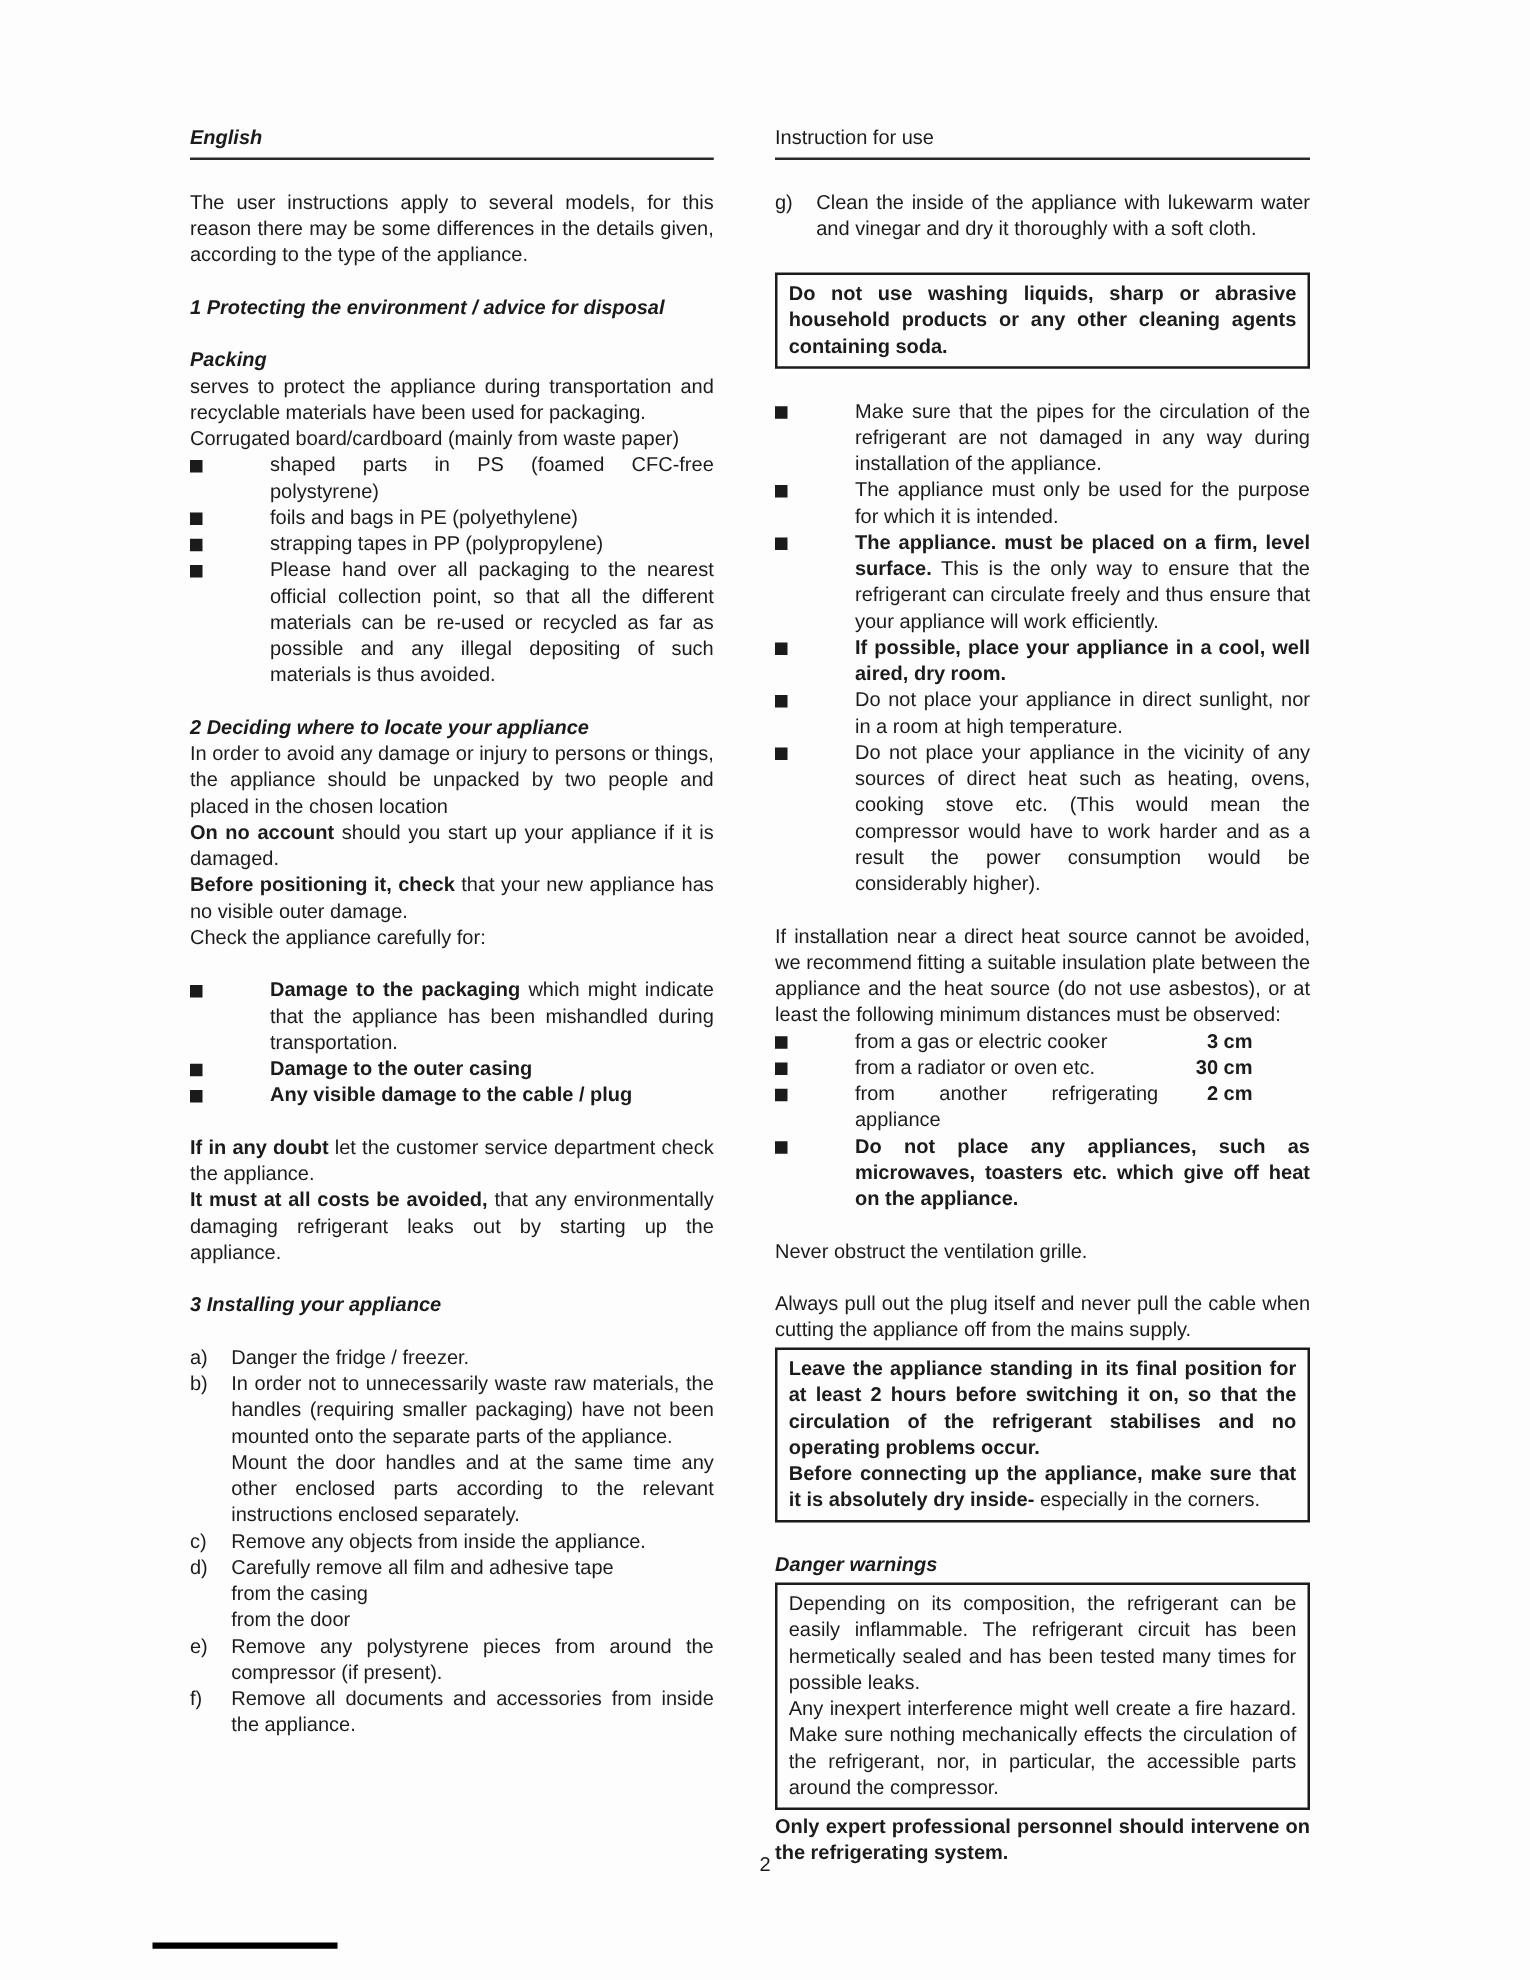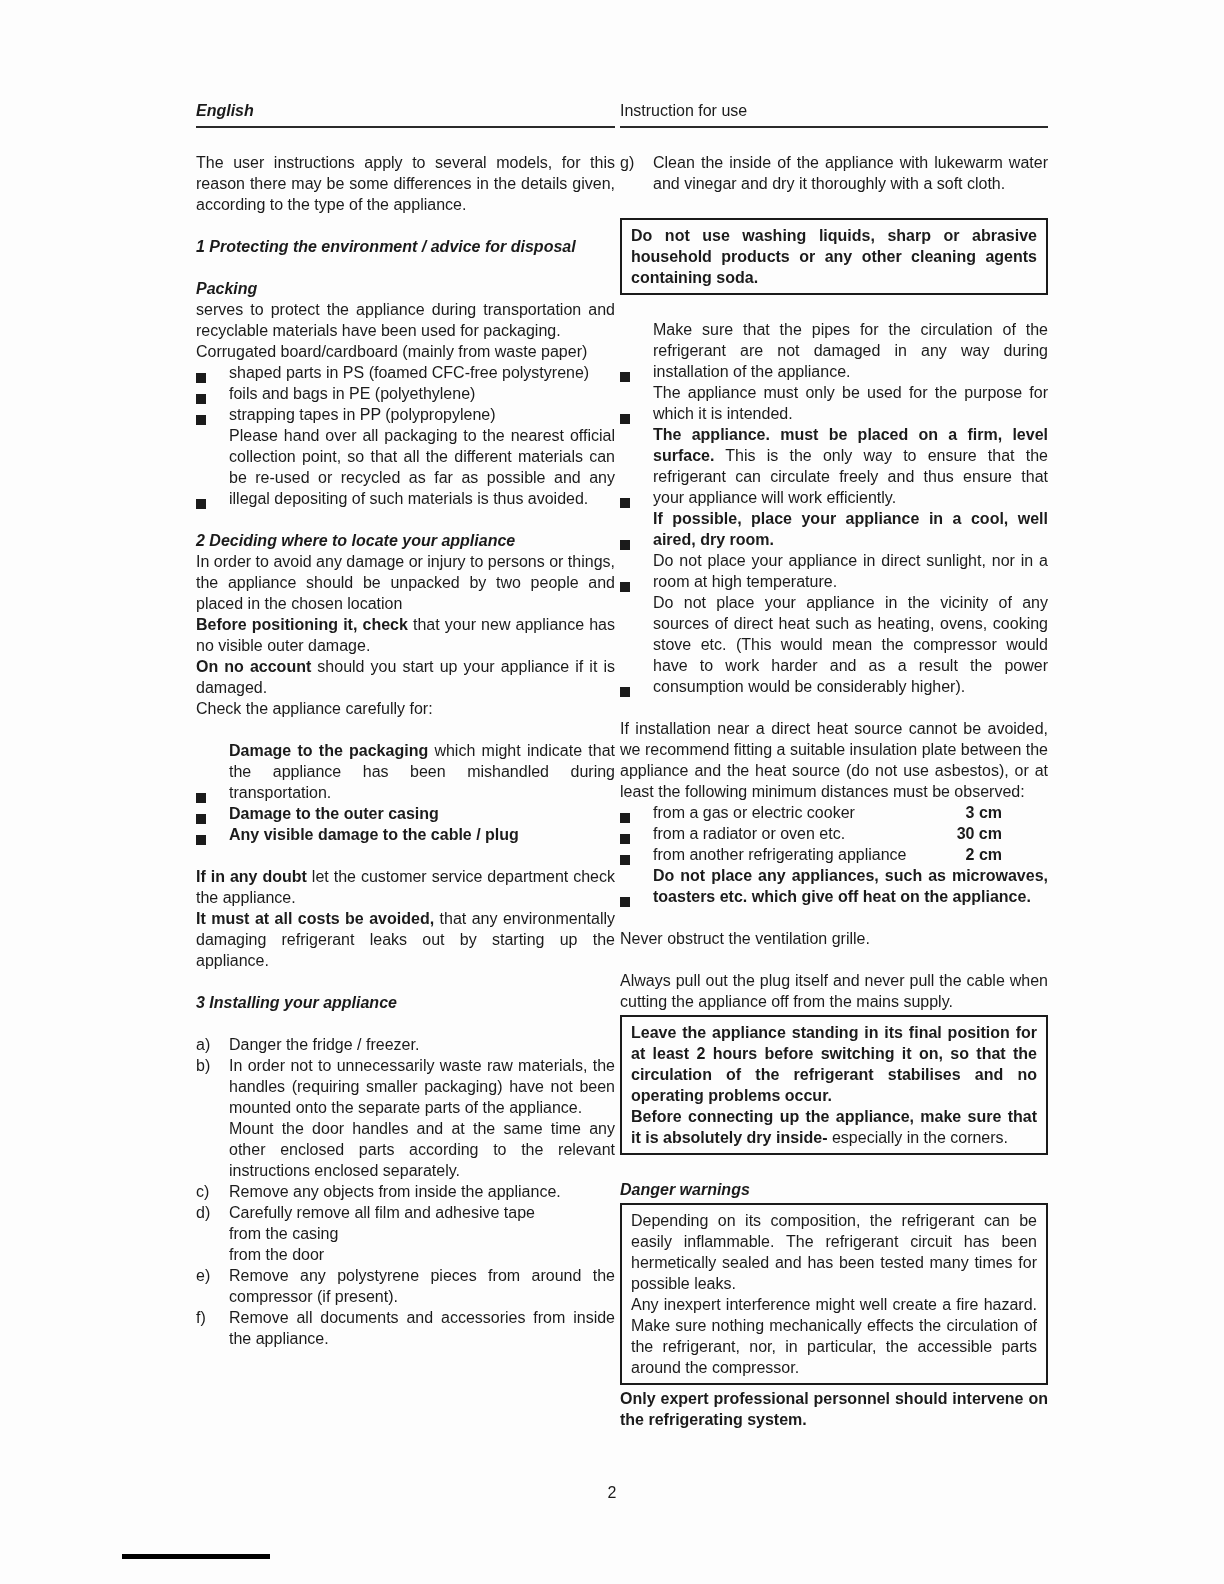--- a/index.html
+++ b/index.html
@@ -9,33 +9,33 @@
     position:relative;
     width:1224px; height:1584px;
     margin:0 auto;
     background:#fdfdfd;
     color:#1b1b1b;
     font-size:16px;
     line-height:21px;
     overflow:hidden;
   }
   .col { position:absolute; top:100px; }
-  #col-left  { left:152px; width:419px;margin-left:44px; }
+  #col-left  { left:152px; width:419px; }
   #col-right { left:620px; width:428px; }
 
   .col-header { padding-bottom:5px; border-bottom:2px solid #2a2a2a; margin-bottom:3px; }
   .col-header.emph { font-weight:bold; font-style:italic; }
 
   .heading { font-weight:bold; font-style:italic; }
 
   .para { text-align:justify; }
   .spacer { height:21px; }
 
   .bullets { width:100%; }
-  .bullet-item { display:flex; align-items:flex-end; }
+  .bullet-item { display:flex; align-items:flex-start;gap:31px; }
   .bullet-marker { flex:0 0 33px; padding-top:6px; }
   .sq { display:block; width:10px; height:10px; background:#1b1b1b; }
   .bullet-text { flex:1; text-align:justify; }
   .bullet-value { margin-left:auto; padding-left:8px; padding-right:46px; font-weight:bold; white-space:nowrap; }
 
   .alpha-item { display:flex; align-items:flex-start; }
   .alpha-label { flex:0 0 33px; }
   .alpha-body { flex:1; }
 
   .box { border:2px solid #1b1b1b; padding:5px 9px; margin:3px 0; }
@@ -82,22 +82,22 @@
         <div class="bullet-item">
           <div class="bullet-marker">
             <span class="sq"></span>
           </div>
           <div class="bullet-text"><span>Please hand over all packaging to the nearest official collection point, so that all the different materials can be re-used or recycled as far as possible and any illegal depositing of such materials is thus avoided.</span></div>
         </div>
       </div>
       <div class="spacer"></div>
       <div class="heading"><span>2 Deciding where to locate your appliance</span></div>
       <div class="para"><span>In order to avoid any damage or injury to persons or things, the appliance should be unpacked by two people and placed in the chosen location</span></div>
+      <div class="para"><span class="b">On no account</span><span> should you start up your appliance if it is damaged.</span></div>
       <div class="para"><span class="b">Before positioning it, check</span><span> that your new appliance has no visible outer damage.</span></div>
-      <div class="para"><span class="b">On no account</span><span> should you start up your appliance if it is damaged.</span></div>
       <div class="para"><span>Check the appliance carefully for:</span></div>
       <div class="spacer"></div>
       <div class="bullets">
         <div class="bullet-item">
           <div class="bullet-marker">
             <span class="sq"></span>
           </div>
           <div class="bullet-text"><span class="b">Damage to the packaging</span><span> which might indicate that the appliance has been mishandled during transportation.</span></div>
         </div>
         <div class="bullet-item">

